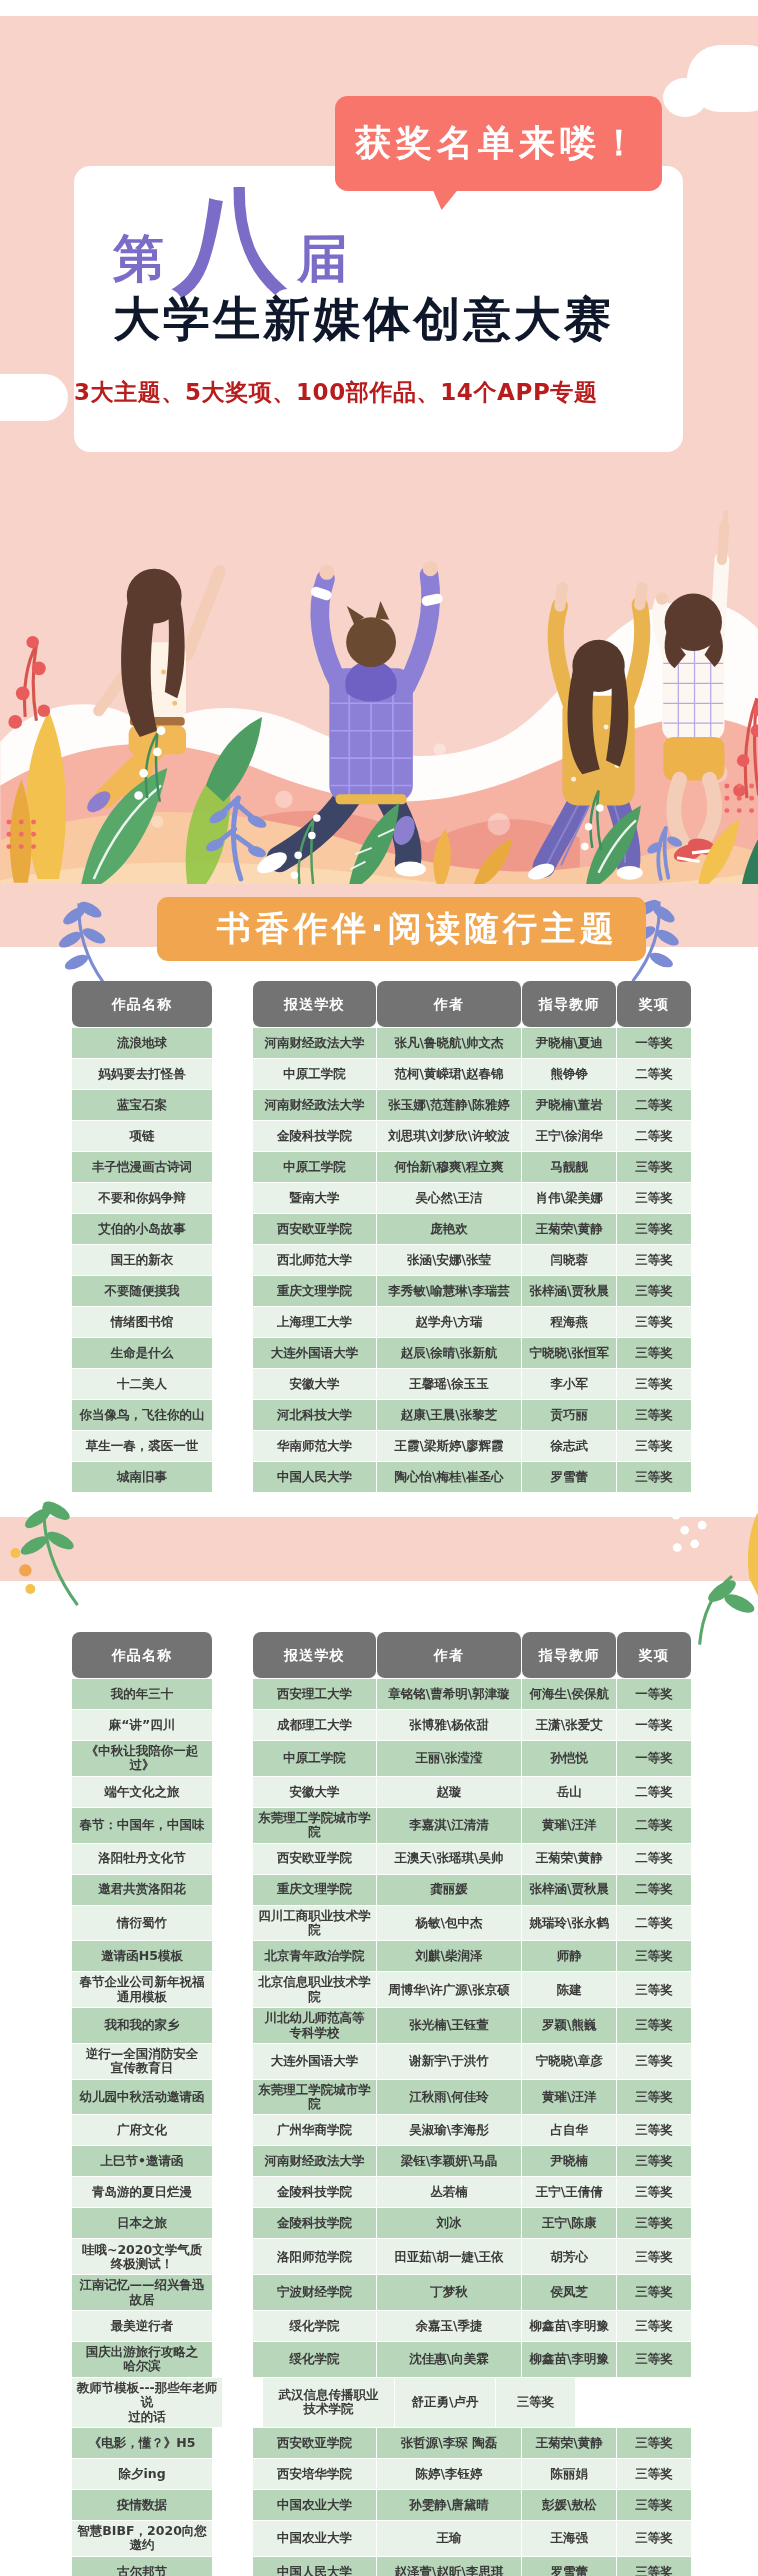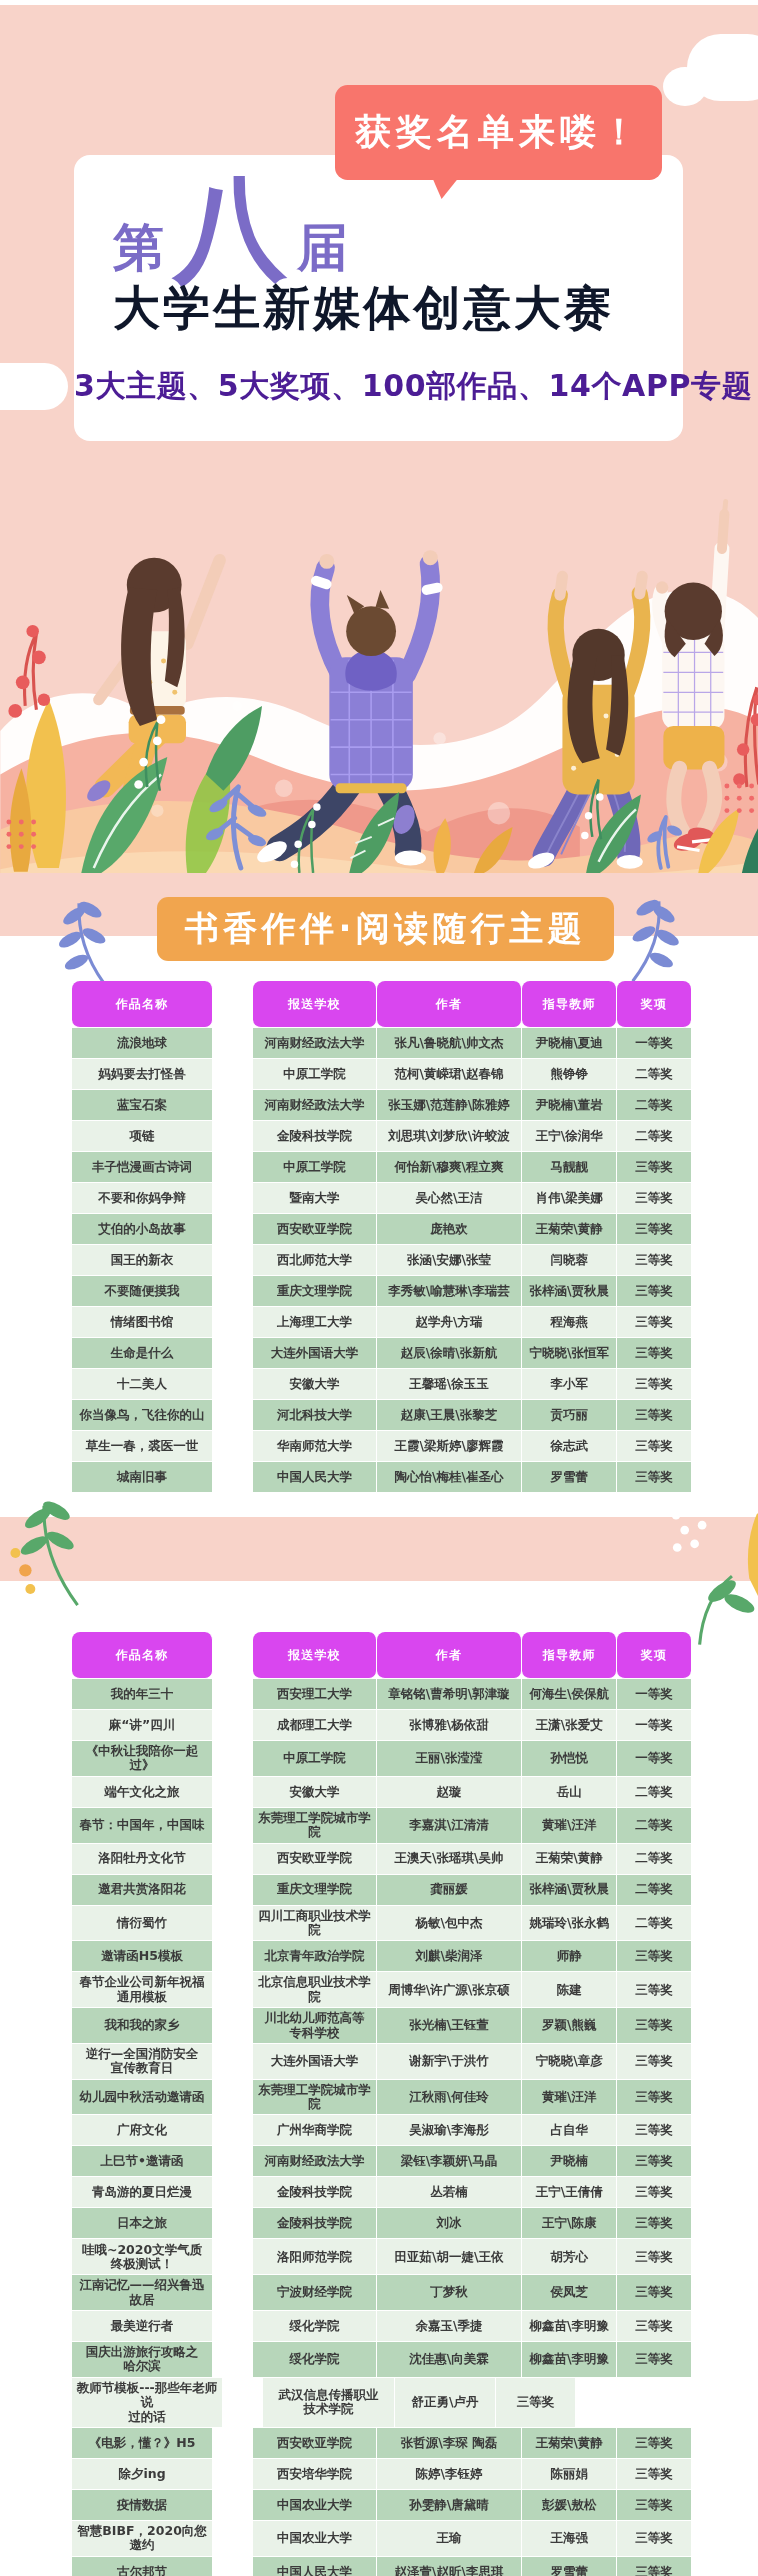--- a/index.html
+++ b/index.html
@@ -2,21 +2,21 @@
 <html style="font-size:10px"><head>
 <meta charset="utf-8">
 <style>
   html,body{margin:0;padding:0;background:#ffffff;}
   .poster{
     position:relative; width:759px; height:2576px; overflow:hidden;
     background:#ffffff;
     font-family:"DejaVu Sans","Liberation Sans",sans-serif;
   }
   
-  .hero{position:absolute;left:0;top:5px;width:759px;height:931px;background:#f8d3c9;}
+  .hero{position:absolute;left:0;top:16px;width:759px;height:931px;background:#f8d3c9;}
   .cloud{position:absolute;background:#ffffff;border-radius:50px;}
   .cloud-right{right:-22.4px;top:29px;width:94px;height:67px;}
   .cloud-right:after{content:"";position:absolute;left:-24px;bottom:-5px;width:44px;height:39px;background:#fff;border-radius:50%;}
   .cloud-left{left:-32px;top:358px;width:100px;height:47px;}
   .bubble{
     position:absolute;left:335px;top:80px;width:327px;height:95px;
     background:#f8756c;border-radius:12.5px;z-index:5;
     display:flex;align-items:center;justify-content:center;
   }
   .bubble:after{
@@ -34,47 +34,47 @@
     position:absolute;left:39px;top:24px;display:flex;align-items:flex-end;
     color:#7b6cc7;font-weight:700;line-height:1;
   }
   .ed-small{font-size:51px;margin-bottom:7.5px;}
   .ed-big{font-size:113px;margin:0 10px;line-height:0.9;}
   .main-title{
     position:absolute;left:39px;top:122px;color:#0f172a;
     font-size:47px;font-weight:700;letter-spacing:3.1px;white-space:nowrap;
   }
   .subtitle{
-    position:absolute;left:0;top:211px;width:100%;text-align:right;
-    color:#4c1d95;font-size:30px;font-weight:700;letter-spacing:0.6px;white-space:nowrap;
+    position:absolute;left:0;top:211px;width:100%;text-align:left;
+    color:#b91c1c;font-size:23px;font-weight:700;letter-spacing:0.6px;white-space:nowrap;
   }
   .illus{position:absolute;left:0;top:433px;width:759px;height:435px;}
   
   .banner{
     position:absolute;left:157px;width:457px;height:64px;background:#f1a54e;
-    border-radius:11.2px;z-index:4;display:flex;align-items:center;justify-content:center;
+    border-radius:11.2px;z-index:4;display:flex;align-items:center;justify-content:center;padding-left:32px;
   }
   .banner-text{color:#ffffff;font-size:34px;font-weight:700;letter-spacing:4.4px;white-space:nowrap;}
   .banner1{top:897px;}
   .banner2{top:1546px;}
   .band2{position:absolute;left:0;top:1517px;width:759px;height:64px;background:#f8d3c9;z-index:1;}
   .decor{position:absolute;z-index:2;}
   
   .award-table{position:absolute;left:72px;width:619px;z-index:3;}
   .trow{display:flex;}
   .tcell{
     box-sizing:border-box;display:flex;align-items:center;justify-content:center;
     text-align:center;border-right:1.9px solid #ffffff;border-bottom:1.9px solid #ffffff;
     font-size:12.5px;color:#3b3b3b;font-weight:600;line-height:14.3px;
     padding:3.1px 2.5px;min-height:31px;white-space:pre-line;
   }
   .tcell.c4{border-right:none;}
   .c0{width:151px;}.c1{width:132px;margin-left:40px;}.c2{width:156px;}.c3{width:101px;}.c4{width:79px;}
   .thead .tcell{
-    background:#d946ef;color:#ffffff;font-size:12px;font-weight:700;
+    background:#737373;color:#ffffff;font-size:14px;font-weight:700;
     min-height:47px;letter-spacing:1.2px;border-radius:8px;
   }
   .trow.odd  .tcell{background:#b7d6ba;}
   .trow.even .tcell{background:#e9f2e8;}
 </style>
 </head>
 <body>
 
 <div class="poster">
 

